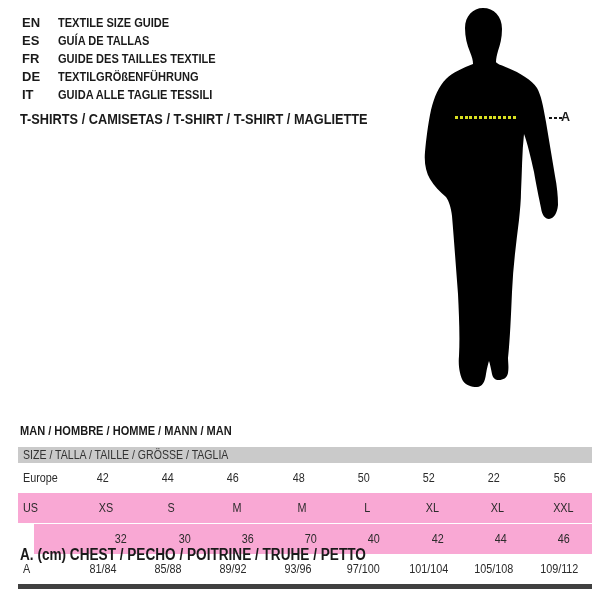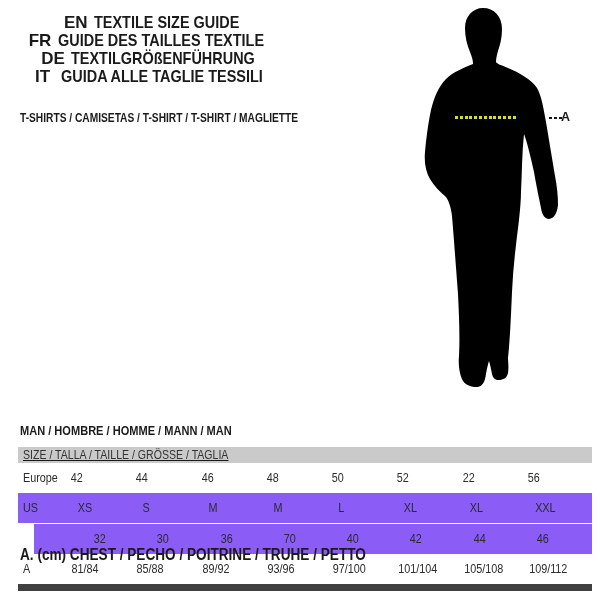--- a/index.html
+++ b/index.html
@@ -3,59 +3,62 @@
 <meta charset="utf-8">
 <style>
   html,body{margin:0;padding:0;background:#fff;}
   .canvas{
     position:relative;width:600px;height:600px;background:#ffffff;
     font-family:"Liberation Sans", sans-serif;color:#1a1a1a;overflow:hidden;
   }
   .cond{display:inline-block;transform:scaleX(0.85);transform-origin:0 50%;white-space:nowrap;}
   
   .lang-list{position:absolute;left:22px;top:14px;}
-  .lang-row{height:17.9px;line-height:17.9px;font-size:17px;font-weight:bold;text-align:center;}
+  .lang-row{height:17.9px;line-height:17.9px;font-size:13px;font-weight:bold;}
   .lang-code{display:inline-block;width:36px;}
   
   .categories{position:absolute;left:20px;top:109px;}
-  .cat-row{height:19px;line-height:19px;font-size:12px;font-weight:bold;}
+  .cat-row{height:19px;line-height:19px;font-size:15px;font-weight:bold;}
   
   .figure{position:absolute;left:415px;top:0;width:185px;height:400px;}
   .figure svg{position:absolute;left:0;top:0;}
   .chest-line{position:absolute;left:40px;top:116px;width:61px;height:3px;
     background:repeating-linear-gradient(90deg,var(--dash,#d9e021) 0 3px,transparent 3px 4.8px);}
   .callout-dashes{position:absolute;left:134px;top:117px;width:13px;height:2px;
     background:repeating-linear-gradient(90deg,#151515 0 3px,transparent 3px 5px);}
   .measure-label{position:absolute;left:146px;top:110px;font-size:12.5px;font-weight:600;}
   
   .section-title{position:absolute;left:20px;top:422px;font-size:13px;font-weight:bold;line-height:18px;}
   
-  .size-table{position:absolute;left:18px;top:447px;width:574px;border-bottom:7px solid #404040;text-decoration:underline;}
+  .size-table{position:absolute;left:18px;top:447px;width:574px;border-bottom:5px solid #404040;}
   .thead{height:16px;background:#cacaca;display:flex;align-items:center;padding-left:5px;
     font-size:12px;color:#333;}
   .thead .cond{transform:scaleX(0.88);}
   .trow{display:grid;grid-template-columns:52px repeat(8,1fr);align-items:center;height:30px;
     font-size:12px;color:#2b2b2b;}
-  .trow.shade{background:#8b5cf6;gap:7px;}
+  .trow.shade{background:#f9a8d4;gap:7px;}
   .trow.shade + .trow.shade{border-top:1px solid #ffffff;margin-left:16px;}
   .tlabel{padding-left:5px;text-align:left;}
   .tlabel .c2{transform-origin:0 50%;}
-  .tcell{text-align:left;}
+  .tcell{text-align:center;}
   .c2{display:inline-block;transform:scaleX(0.9);white-space:nowrap;}
   
   .footnote{position:absolute;left:20px;top:546px;font-size:16px;font-weight:bold;line-height:18px;}
 </style>
 </head>
 <body>
 
 <div class="canvas">
 
   <div class="lang-list">
     <div class="lang-row">
       <span class="lang-code">EN</span><span class="cond">TEXTILE SIZE GUIDE</span>
+    </div>
+    <div class="lang-row">
+      <span class="lang-code">ES</span><span class="cond">GUÍA DE TALLAS</span>
     </div>
     <div class="lang-row">
       <span class="lang-code">FR</span><span class="cond">GUIDE DES TAILLES TEXTILE</span>
     </div>
     <div class="lang-row">
       <span class="lang-code">DE</span><span class="cond">TEXTILGRÖßENFÜHRUNG</span>
     </div>
     <div class="lang-row">
       <span class="lang-code">IT</span><span class="cond">GUIDA ALLE TAGLIE TESSILI</span>
     </div>

